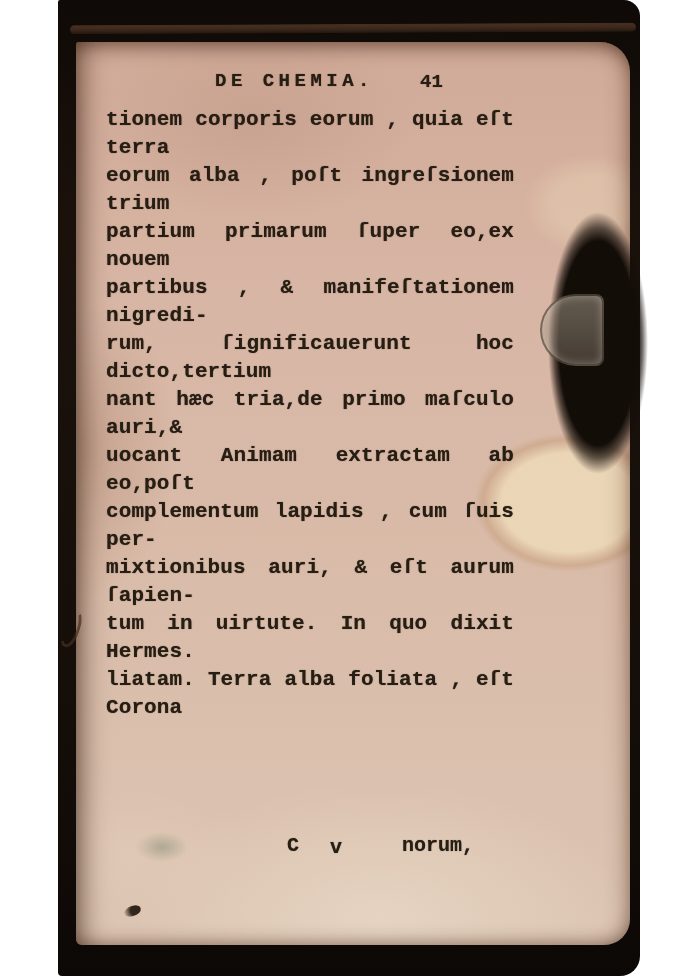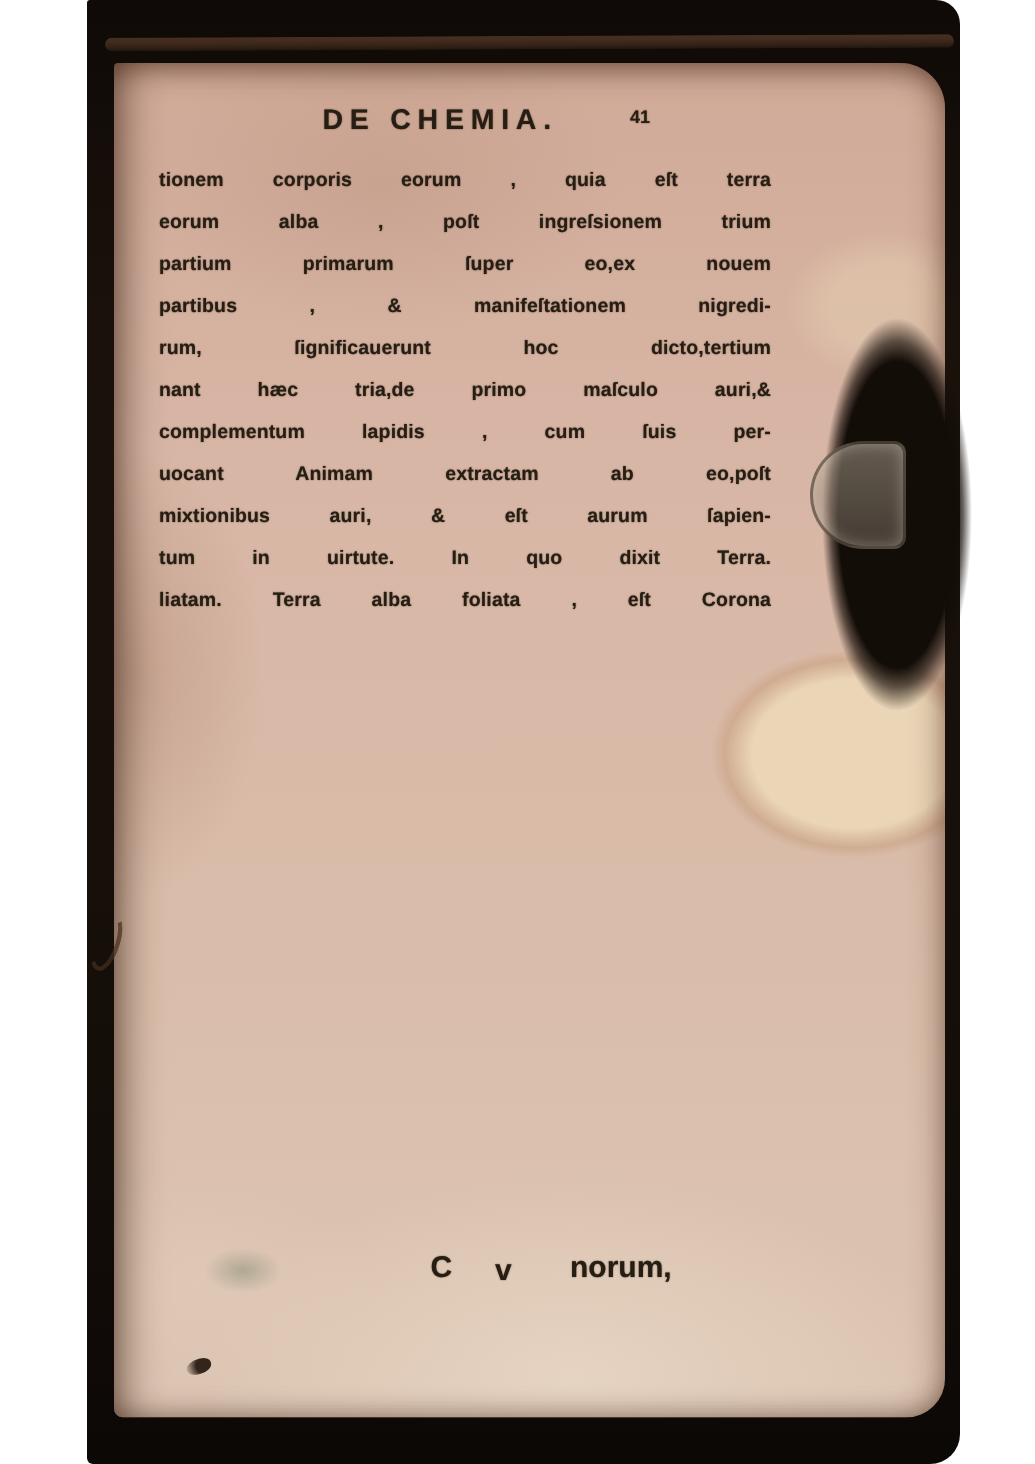--- a/index.html
+++ b/index.html
@@ -4,21 +4,21 @@
 <style>
   :root{
     --background:#ffffff;
     --cover:#16100b;
     --page:#d7b5a5;
     --ink:#261d13;
   }
   *{margin:0;padding:0;box-sizing:border-box;}
   html,body{width:690px;height:976px;background:var(--background);overflow:hidden;}
   #screen{position:relative;width:610px;height:976px;background:var(--background);
-    font-family:Liberation Sans, sans-serif;color:var(--ink);}
+    font-family:Liberation Mono, monospace;color:var(--ink);}
 
   
   .book{position:absolute;left:58px;top:0;width:582px;height:976px;
     background:linear-gradient(180deg,#0f0a07 0%,#1a110b 22%,#17100a 55%,#120c08 85%,#0c0806 100%);
     border-radius:2px 16px 20px 4px;}
   .board-ridge{position:absolute;left:12px;top:24px;width:566px;height:9px;
     background:linear-gradient(180deg,#4f3односье 0,#000 0) ;  
     background:linear-gradient(180deg,#503625 0%,#33211510 100%),linear-gradient(180deg,#4a3122,#241710);
     border-radius:5px;transform:rotate(-0.25deg);opacity:.85;}
   .corner-curl{position:absolute;right:28px;top:52px;width:46px;height:78px;
@@ -62,33 +62,33 @@
     background:radial-gradient(circle at 70% 50%,#32261a 40%,rgba(50,38,26,.4) 75%,rgba(0,0,0,0));
     border-radius:60% 40% 55% 45%;transform:rotate(-14deg);}
   .thread{position:absolute;left:-14px;top:566px;width:18px;height:40px;
     border:3px solid rgba(72,48,30,.7);border-left-color:transparent;border-top-color:transparent;
     border-radius:50%;transform:rotate(18deg);}
 
   
   .header{position:absolute;left:0;top:28px;width:100%;height:30px;}
   .running-title{position:absolute;left:139px;top:0;font-size:19px;font-weight:700;
     letter-spacing:4.5px;color:var(--ink);text-shadow:0 0 1px rgba(43,32,20,.8);}
-  .page-number{position:absolute;left:344px;top:1px;font-size:12px;font-weight:700;
+  .page-number{position:absolute;left:344px;top:1px;font-size:19px;font-weight:700;
     color:var(--ink);text-shadow:0 0 1px rgba(43,32,20,.8);}
 
   .textblock{position:absolute;left:30px;top:64px;width:408px;}
-  .line{font-size:13px;line-height:28px;font-weight:700;color:var(--ink);
+  .line{font-size:21px;line-height:28px;font-weight:700;color:var(--ink);
     text-align:justify;text-align-last:justify;letter-spacing:.1px;
     text-shadow:0 0 1px rgba(43,32,20,.75);white-space:normal;}
 
   .signature-line{position:absolute;left:30px;top:792px;width:408px;height:28px;
     font-size:20px;font-weight:700;color:var(--ink);text-shadow:0 0 1px rgba(43,32,20,.75);}
   .sig-mark{position:absolute;left:181px;top:0;}
   .sig-leaf{position:absolute;left:224px;top:2px;}
-  .catchword{position:absolute;left:274px;top:0;}
+  .catchword{position:absolute;left:296px;top:0;}
 </style>
 </head>
 <body>
 
 <div id="screen">
   <div class="book">
     <div class="board-ridge"></div>
     <div class="corner-curl"></div>
     <div class="bottom-fold"></div>
   </div>
@@ -105,24 +105,24 @@
       <span class="page-number">41</span>
     </div>
 
     <div class="textblock">
       <div class="line">tionem corporis eorum , quia eſt terra</div>
       <div class="line">eorum alba , poſt ingreſsionem trium</div>
       <div class="line">partium primarum ſuper eo,ex nouem</div>
       <div class="line">partibus , &amp; manifeſtationem nigredi-</div>
       <div class="line">rum, ſignificauerunt hoc dicto,tertium</div>
       <div class="line">nant hæc tria,de primo maſculo auri,&amp;</div>
+      <div class="line">uocant Animam extractam ab eo,poſt</div>
       <div class="line">complementum lapidis , cum ſuis per-</div>
-      <div class="line">uocant Animam extractam ab eo,poſt</div>
       <div class="line">mixtionibus auri, &amp; eſt aurum ſapien-</div>
-      <div class="line">tum in uirtute.  In quo dixit Terra.</div>
+      <div class="line">tum in uirtute.  In quo dixit Hermes.</div>
       <div class="line">liatam.  Terra alba foliata , eſt Corona</div>
 
     </div>
 
     <div class="signature-line">
       <span class="sig-mark">C</span>
       <span class="sig-leaf">v</span>
       <span class="catchword">norum,</span>
     </div>
   </div>

